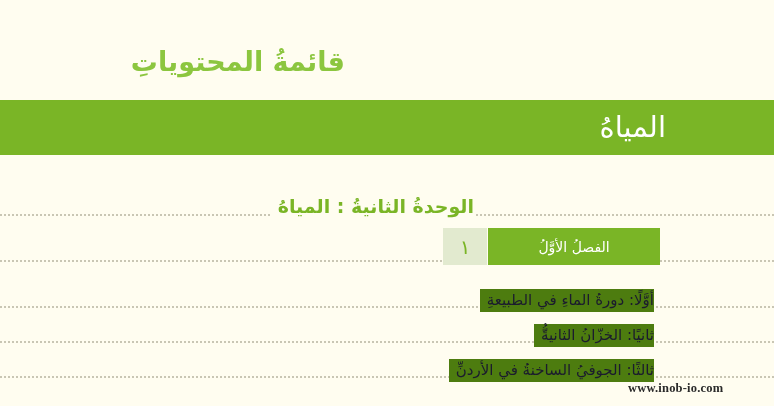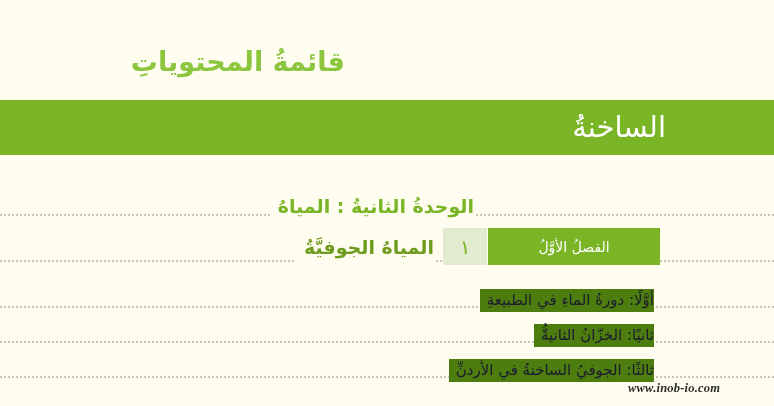--- a/index.html
+++ b/index.html
@@ -164,47 +164,45 @@
 
   
   .watermark {
     position: absolute;
     left: 628px;
     top: 381px;
     color: #2a2a2a;
     font-family: "Liberation Serif", "DejaVu Serif", serif;
     font-size: 12.5px;
     font-weight: 700;
-    font-style: italic;
     letter-spacing: 0.2px;
     direction: ltr;
     white-space: nowrap;
   }
 </style>
 </head>
 <body>
 
 <div class="page">
 
   <div class="page-title">قائمةُ المحتوياتِ</div>
 
   <div class="header-band">
-    <div class="header-band-label">الساخنةُ</div>
+    <div class="header-band-label">المياهُ</div>
   </div>
 
   <div class="toc-row unit-row">
     <div class="leader"></div>
     <div class="unit-label">الوحدةُ الثانيةُ : المياهُ</div>
   </div>
 
   <div class="toc-row chapter-row">
     <div class="leader"></div>
     <div class="chapter-tag">الفصلُ الأوَّلُ</div>
     <div class="chapter-number">١</div>
-    <div class="chapter-title">المياهُ الجوفيَّةُ</div>
   </div>
 
   <div class="toc-row lesson-row lesson-1">
     <div class="leader"></div>
     <div class="lesson-label">أوَّلًا: دورةُ الماءِ في الطبيعةِ</div>
   </div>
 
   <div class="toc-row lesson-row lesson-2">
     <div class="leader"></div>
     <div class="lesson-label">ثانيًا: الخزّانُ الثانيةُّ</div>

